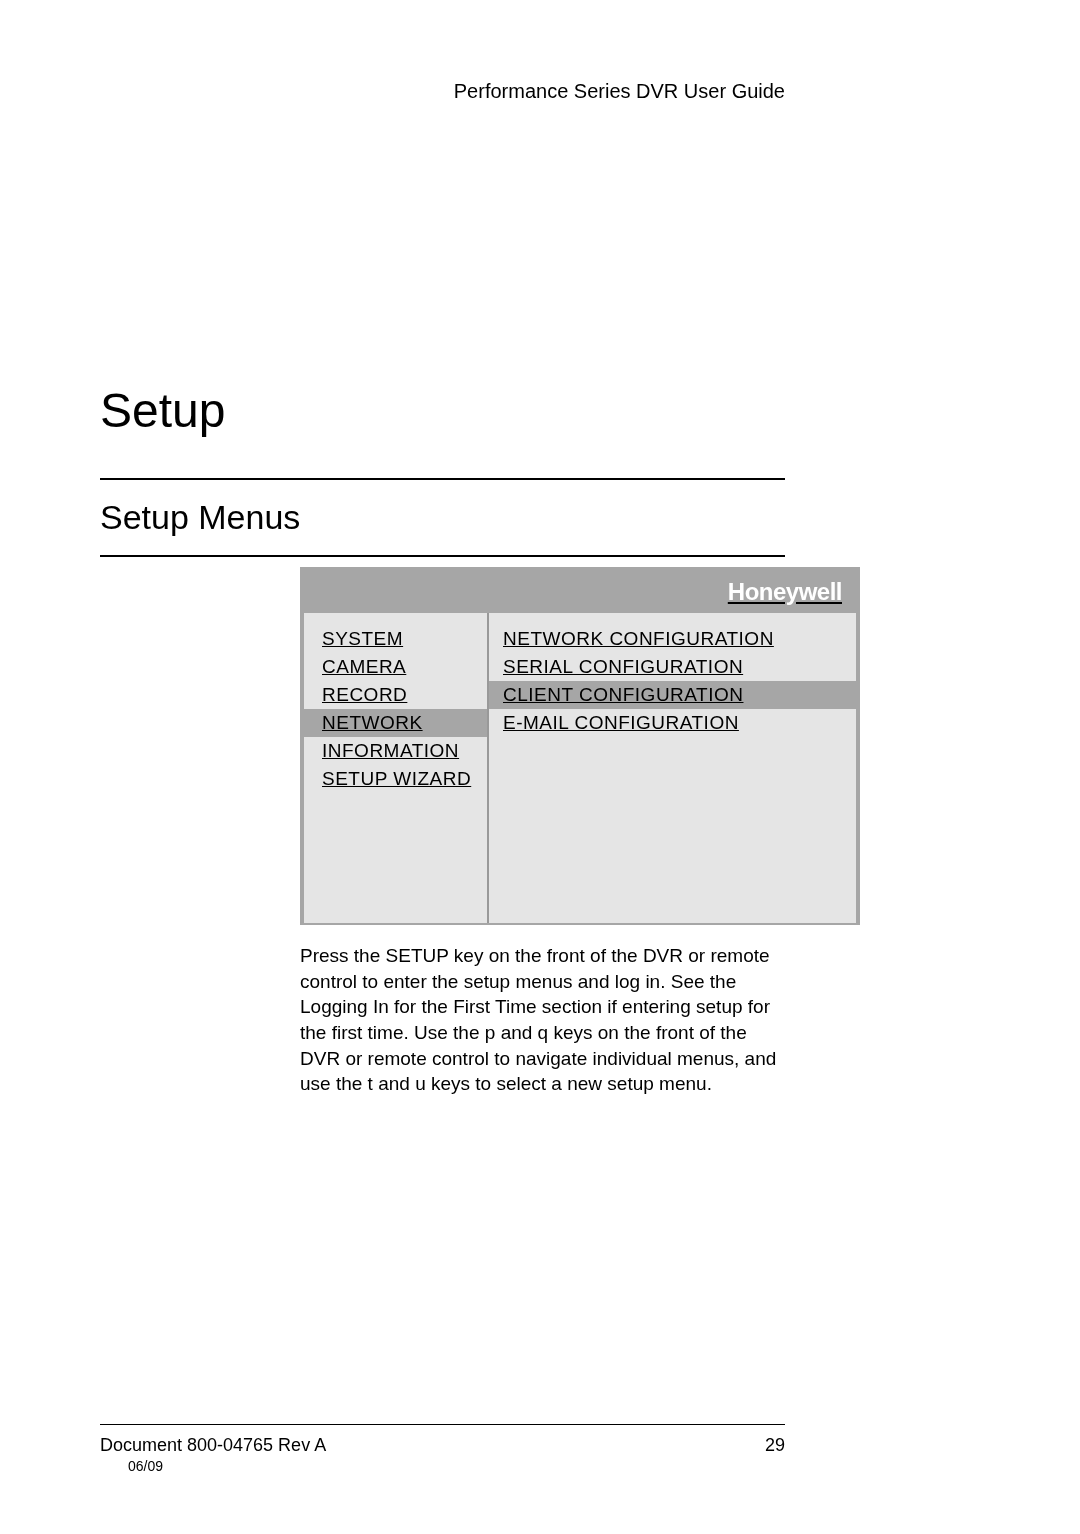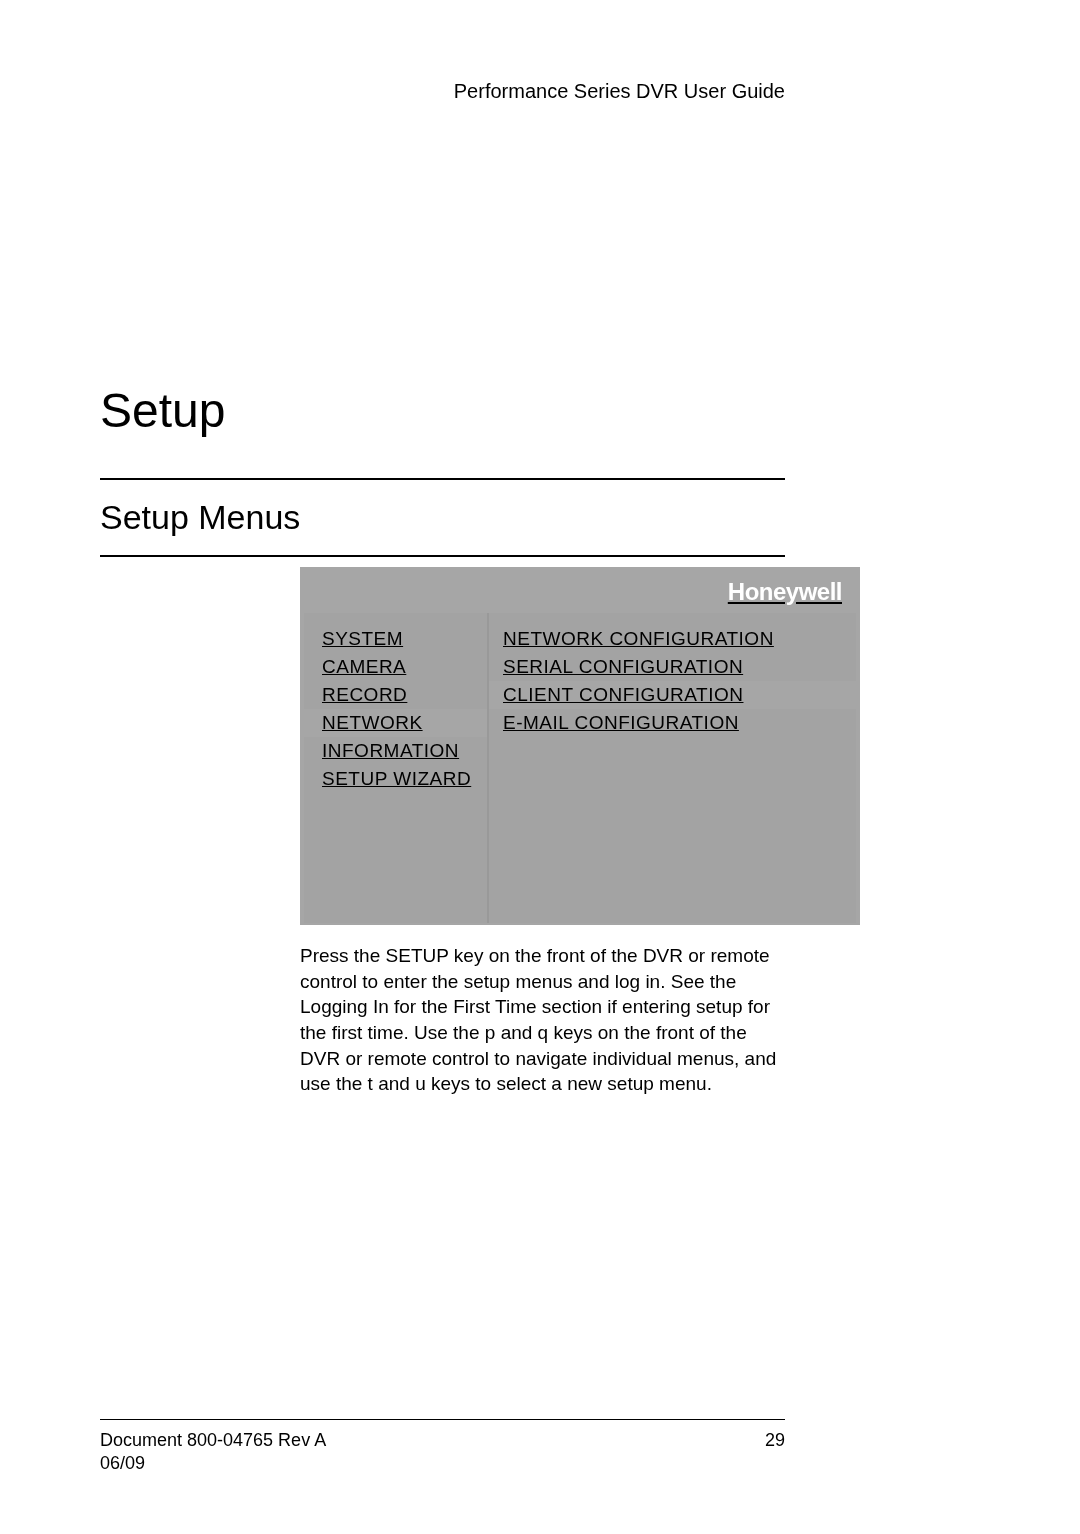--- a/index.html
+++ b/index.html
@@ -64,21 +64,21 @@
   .ss-title-row {
     background: #a6a6a6;
     padding: 4px 0 8px 18px;
     font-size: 20px;
     letter-spacing: 1px;
     color: #000;
     border-top: 2px solid #8a8a8a;
   }
   .ss-body {
     display: flex;
-    background: #a3a3a3;
+    background: #e5e5e5;
     height: 310px;
   }
   .ss-left {
     width: 185px;
     border-right: 2px solid #999;
     padding: 12px 0 0 18px;
     box-sizing: border-box;
   }
   .ss-right {
     flex: 1;
@@ -131,22 +131,23 @@
     border: none;
     border-top: 1px solid #000;
     margin-bottom: 10px;
   }
   .footer-row {
     display: flex;
     justify-content: space-between;
     font-size: 18px;
   }
   .footer-date {
-    font-size: 18px;
+    font-size: 14px;
     margin-top: 2px;
+    margin-left: 28px;
   }
 </style>
 </head>
 <body>
 
 <div class="page">
 
   <div class="header-right">Performance Series DVR User Guide</div>
 
   <h1 class="chapter">Setup</h1>

